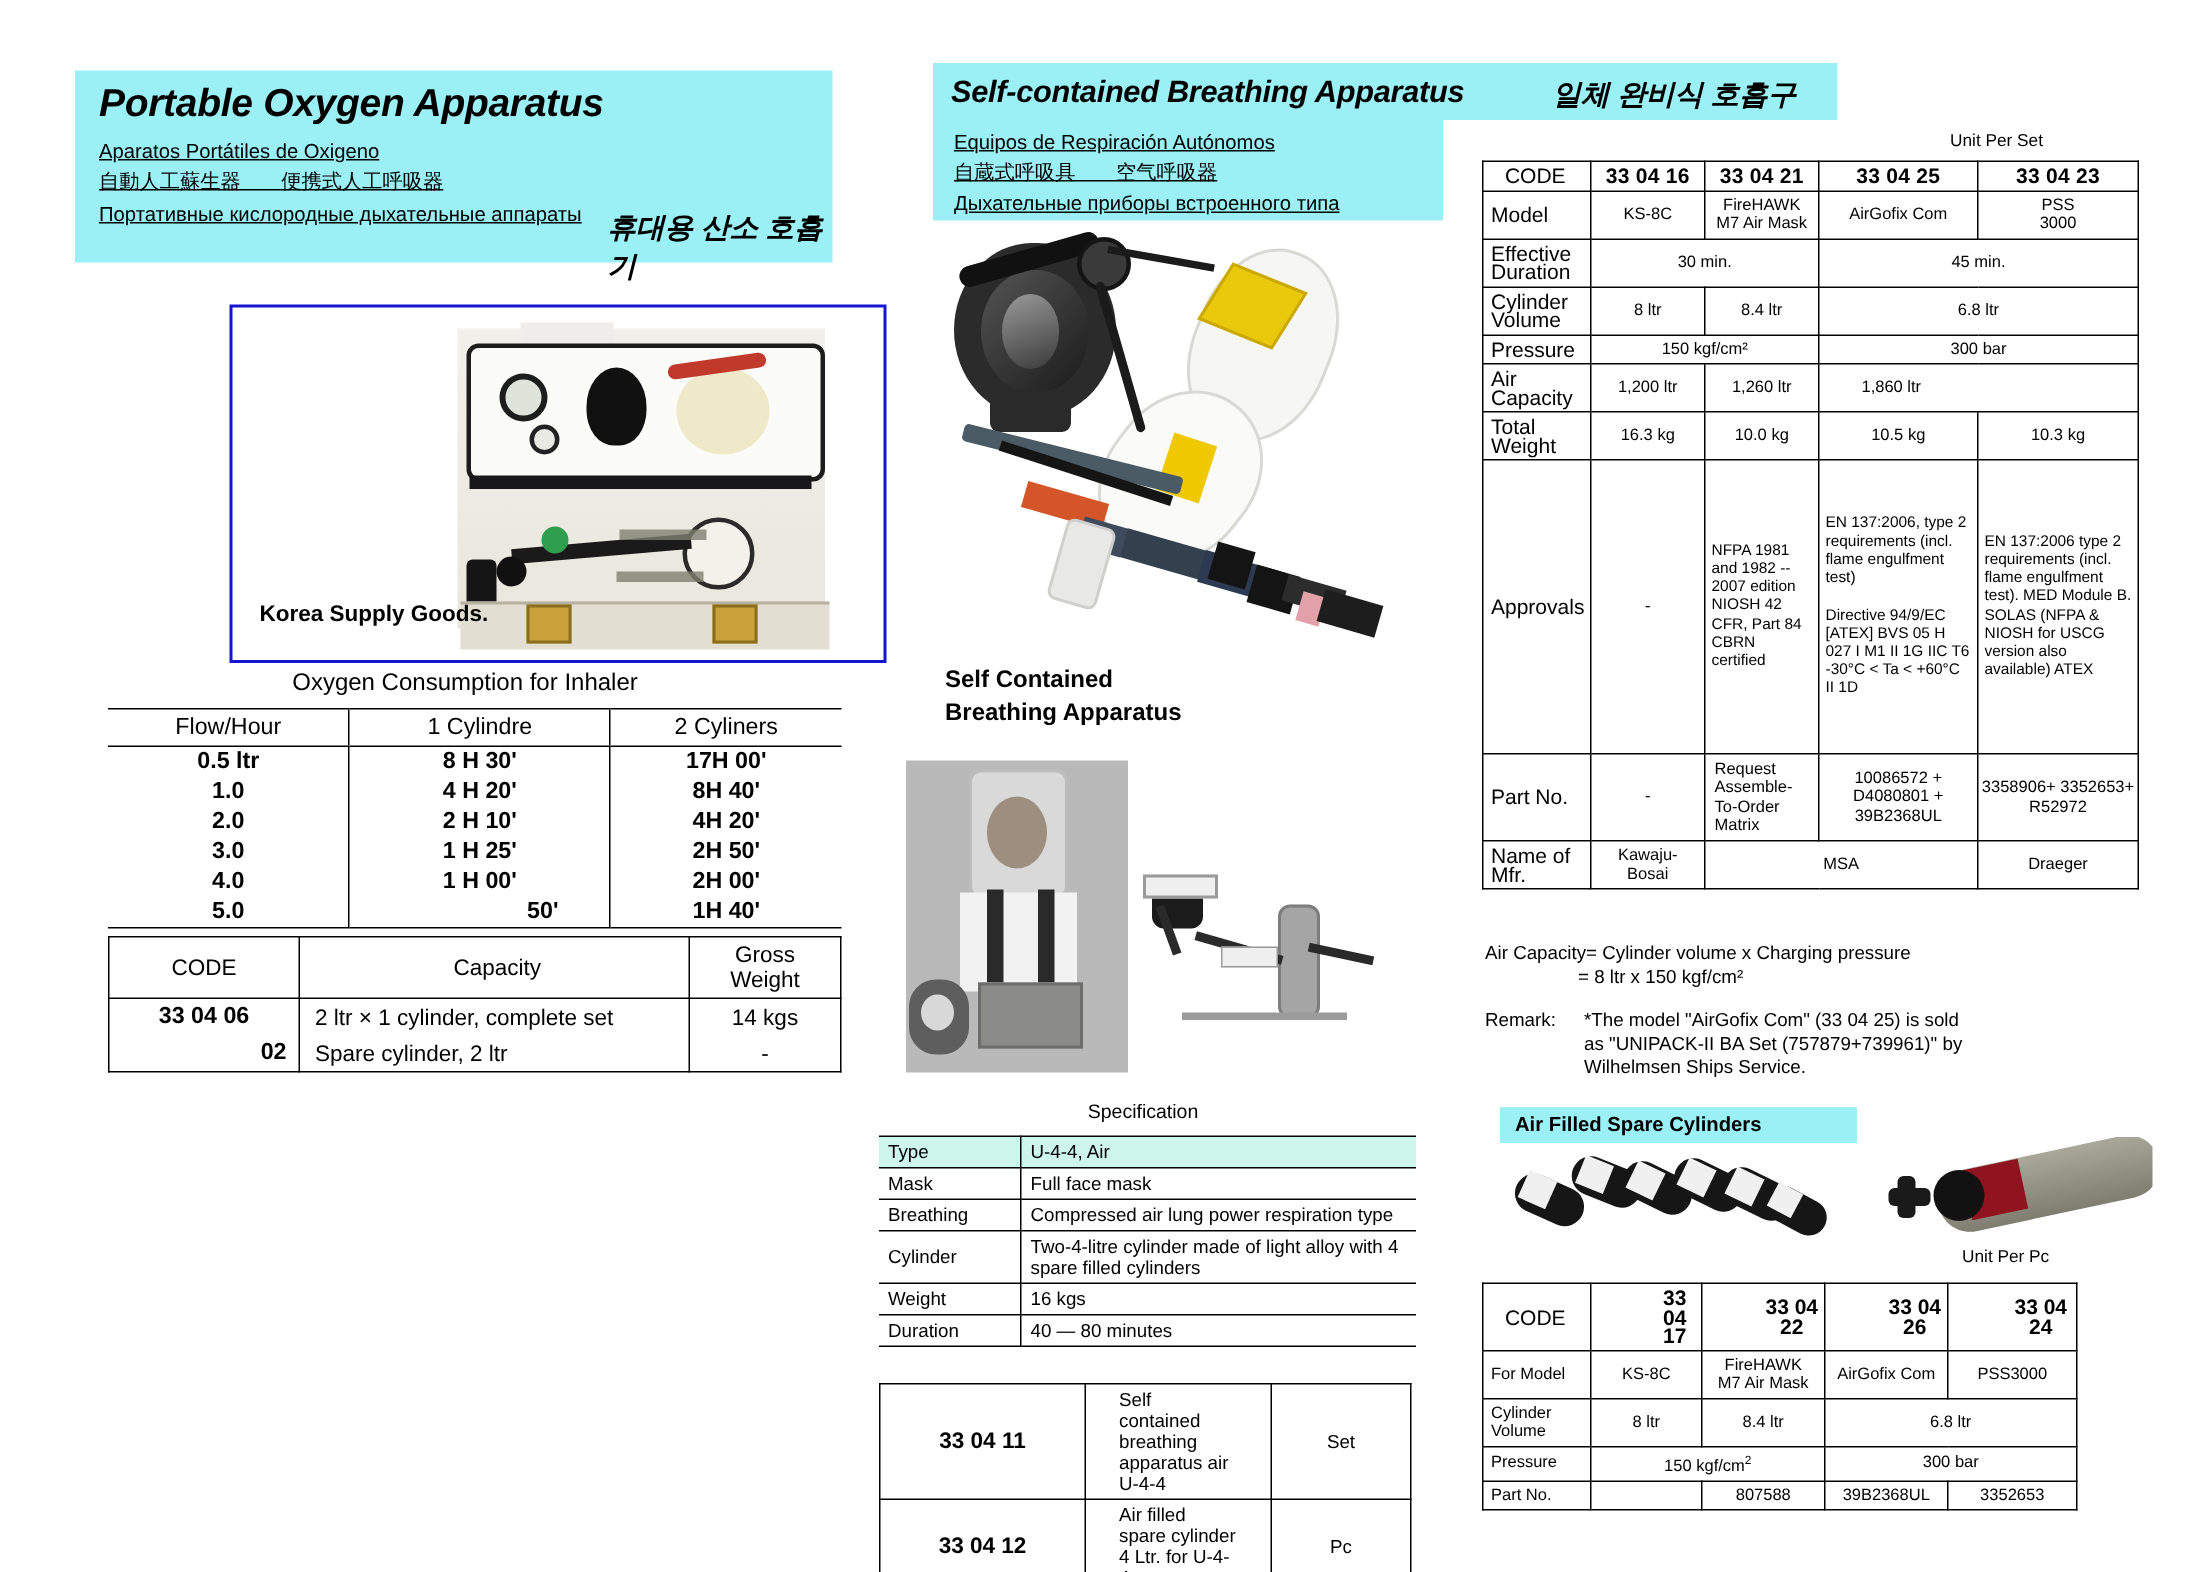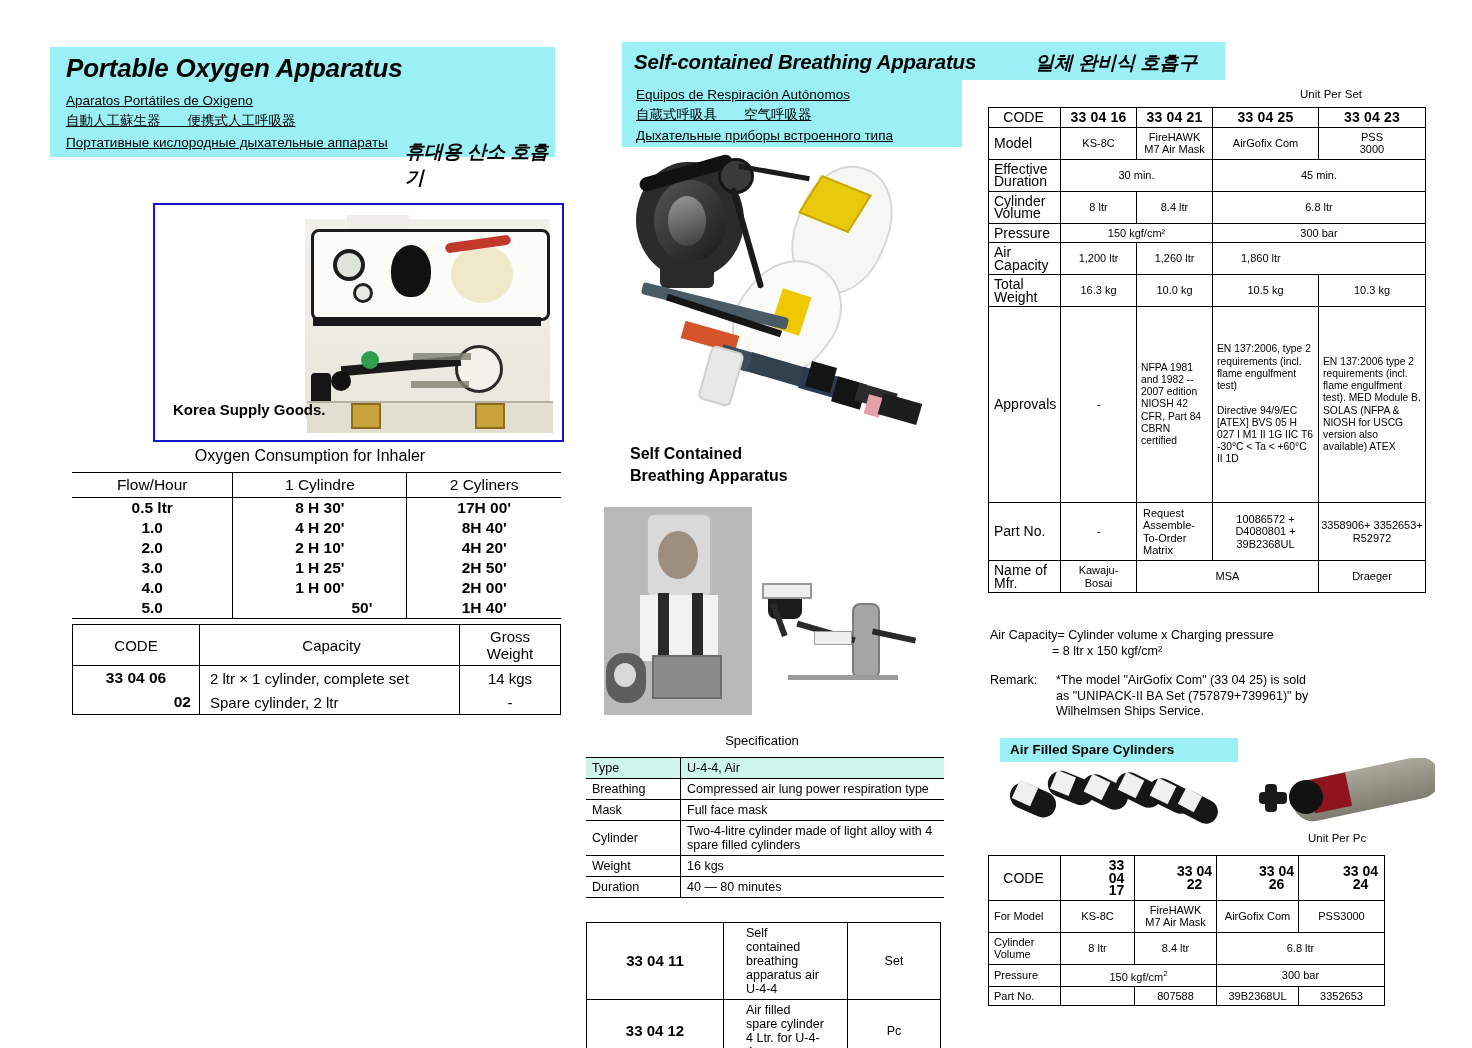--- a/index.html
+++ b/index.html
@@ -73,29 +73,29 @@
               padding:3px 2px;line-height:12.5px;}
   .tbl-bot .lab{text-align:left;padding-left:5px;width:72px;}
   .tbl-bot .codecell{font-weight:bold;font-size:14px;padding-left:40px;}
   .tbl-bot .lab-code{font-size:14px;text-align:center;padding-left:0;}
 
   .unitlabel{font-size:11.5px;}
   .caption-bold{font-weight:bold;font-size:17.5px;line-height:22px;}
   .note{font-size:12.5px;line-height:15.5px;}
 
   
-  .photoframe{border:2px solid #1515cf;background:#fff;}
+  .photoframe{border:2px solid #1515cf;background:#fff;padding-left:27px;}
   .ph{position:absolute;}
 
   .sup{font-size:.72em;vertical-align:super;}
 </style>
 </head>
 <body>
 
-<div class="abs cyan" style="left:50px;top:47px;width:505px;height:110px;">
+<div class="abs cyan" style="left:50px;top:47px;width:505px;height:128px;">
   <div class="hdr-title" style="position:absolute;left:16px;top:6px;font-size:26px;">Portable Oxygen Apparatus</div>
   <div class="hdr-kr" style="position:absolute;left:355px;top:92px;font-size:19px;">휴대용 산소 호흡기</div>
   <div class="hdr-sub" style="position:absolute;left:16px;top:46px;">Aparatos Portátiles de Oxigeno</div>
   <div class="hdr-sub" style="position:absolute;left:16px;top:66px;">自動人工蘇生器　　便携式人工呼吸器</div>
   <div class="hdr-sub" style="position:absolute;left:16px;top:88px;">Портативные кислородные дыхательные аппараты</div>
 </div>
 
 <div class="abs photoframe" style="left:153px;top:203px;width:407px;height:235px;overflow:hidden;">
 
   <div class="ph" style="left:150px;top:14px;width:245px;height:200px;background:
@@ -251,26 +251,26 @@
 <div class="abs" style="left:586px;top:733px;width:352px;text-align:center;font-size:13px;">Specification</div>
 
 <div class="abs" style="left:586px;top:757px;">
 <table class="tbl-spec">
   <tbody>
         <tr>
     <td class="lab hl">Type</td>
     <td class="hl">U-4-4, Air</td>
   </tr>
   <tr>
+    <td class="lab">Mask</td>
+    <td>Full face mask</td>
+  </tr>
+  <tr>
     <td class="lab">Breathing</td>
     <td>Compressed air lung power respiration type</td>
-  </tr>
-  <tr>
-    <td class="lab">Mask</td>
-    <td>Full face mask</td>
   </tr>
   <tr>
     <td class="lab">Cylinder</td>
     <td>Two-4-litre cylinder made of light alloy with 4 spare filled cylinders</td>
   </tr>
   <tr>
     <td class="lab">Weight</td>
     <td>16 kgs</td>
   </tr>
   <tr>

